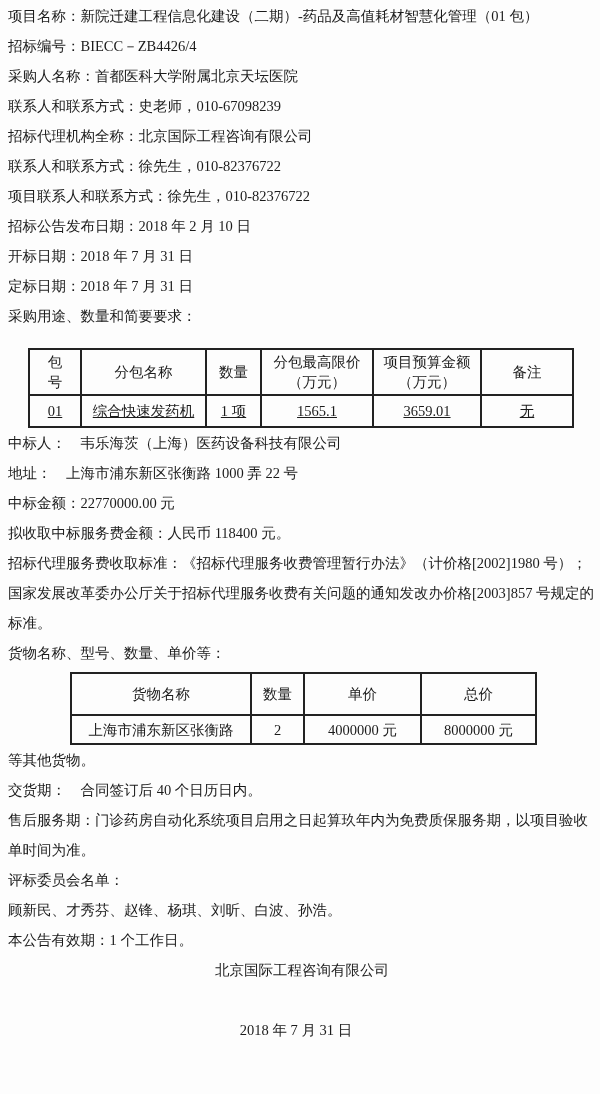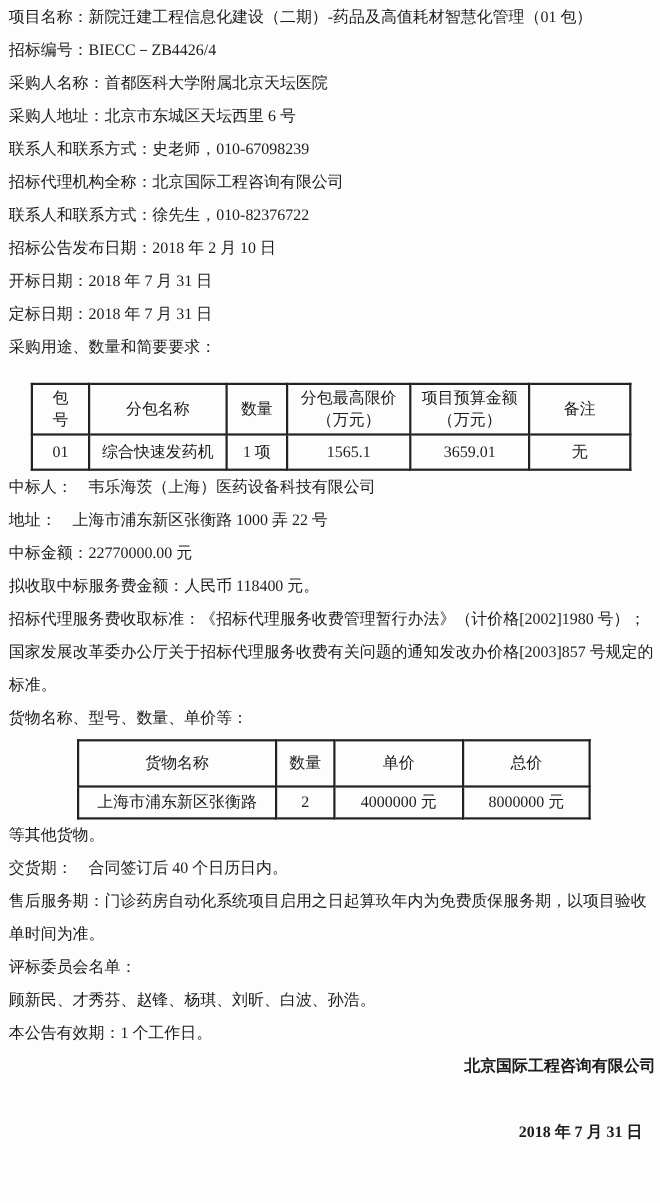--- a/index.html
+++ b/index.html
@@ -12,55 +12,55 @@
     font-family: "Liberation Serif", "DejaVu Serif", serif;
     font-size: 14.5px;
     overflow: hidden;
   }
   .doc { padding: 1px 4px 0 8px; }
   .doc p {
     margin: 0;
     line-height: 30px;
     white-space: pre-wrap;
   }
-  .align-right { text-align: right; font-weight: bold; }
+  .align-right { text-align: center; }
   .sig-date { margin-top: 30px !important; padding-right: 12px; }
   table {
     border-collapse: collapse;
     table-layout: fixed;
   }
   th, td {
     border: 2px solid #222;
     text-align: center;
     vertical-align: middle;
     font-weight: normal;
     padding: 0 2px;
     line-height: 20px;
     overflow: hidden;
   }
   th { white-space: pre-line; }
   .table1 { margin: 17px 0 0 20px; width: 544px; }
   .table1 .head-row { height: 46px; }
-  .table1 .data-row { height: 32px; }
+  .table1 .data-row { height: 32px; text-decoration: underline; }
   .table2 { margin: 4px 0 0 62px; width: 465px; }
   .table2 .head-row { height: 42px; }
   .table2 .data-row { height: 29px; }
 </style>
 </head>
 <body>
 
 <div class="doc">
 
   <p>项目名称：新院迁建工程信息化建设（二期）-药品及高值耗材智慧化管理（01 包）</p>
   <p>招标编号：BIECC－ZB4426/4</p>
   <p>采购人名称：首都医科大学附属北京天坛医院</p>
-  <p>采购人地址：北京市东城区天坛西里 6 号</p>
   <p>联系人和联系方式：史老师，010-67098239</p>
   <p>招标代理机构全称：北京国际工程咨询有限公司</p>
   <p>联系人和联系方式：徐先生，010-82376722</p>
+  <p>项目联系人和联系方式：徐先生，010-82376722</p>
   <p>招标公告发布日期：2018 年 2 月 10 日</p>
   <p>开标日期：2018 年 7 月 31 日</p>
   <p>定标日期：2018 年 7 月 31 日</p>
   <p>采购用途、数量和简要要求：</p>
 
   <table class="table1">
     <colgroup>
       <col style="width:52px">
         <col style="width:125px">
         <col style="width:55px">

